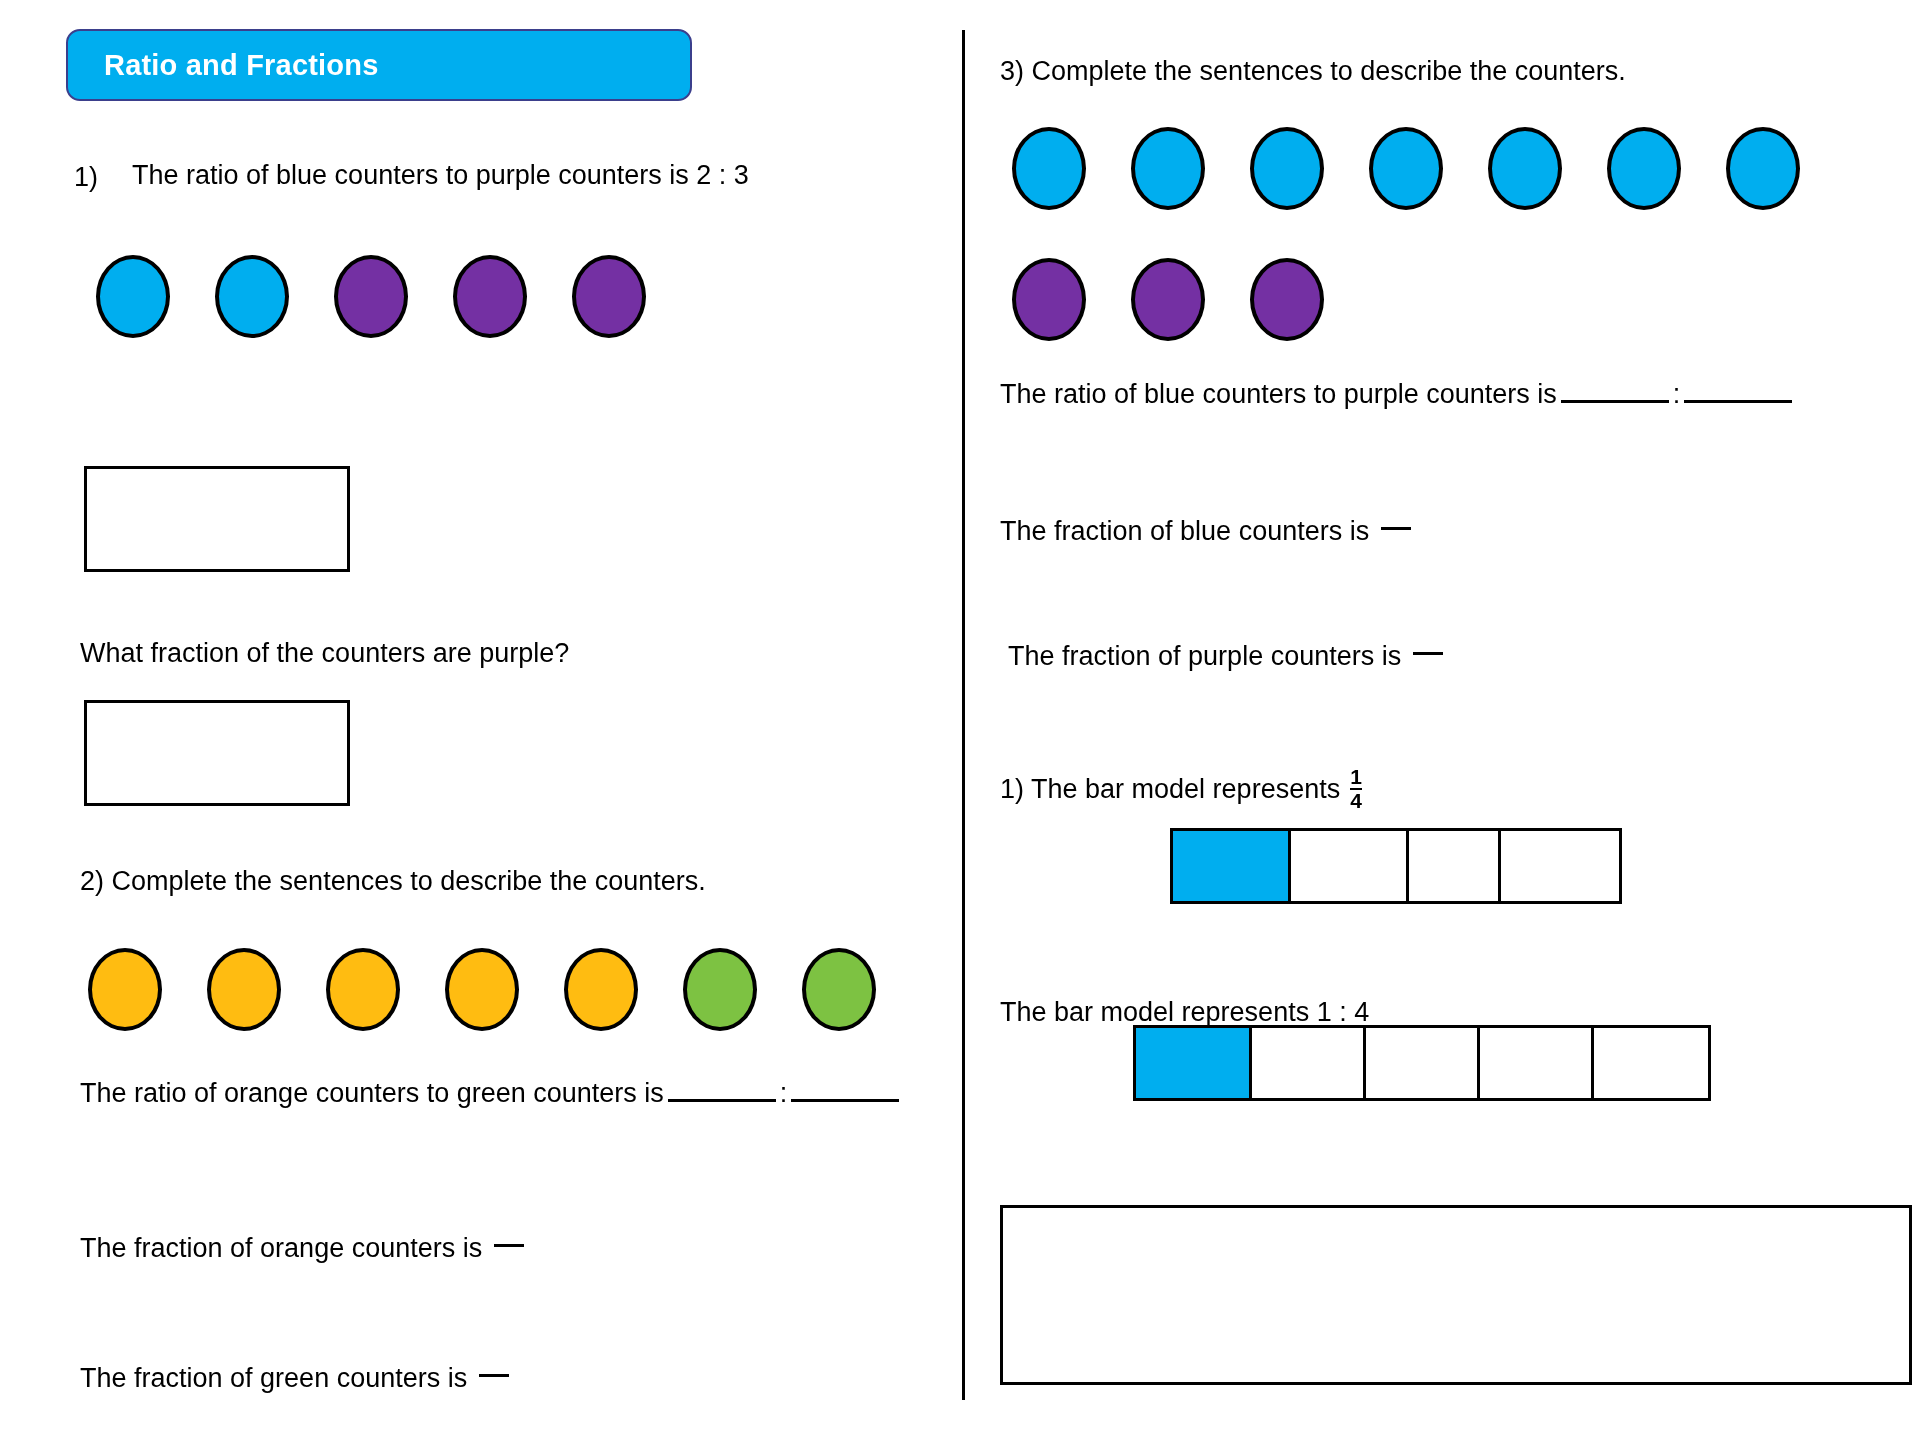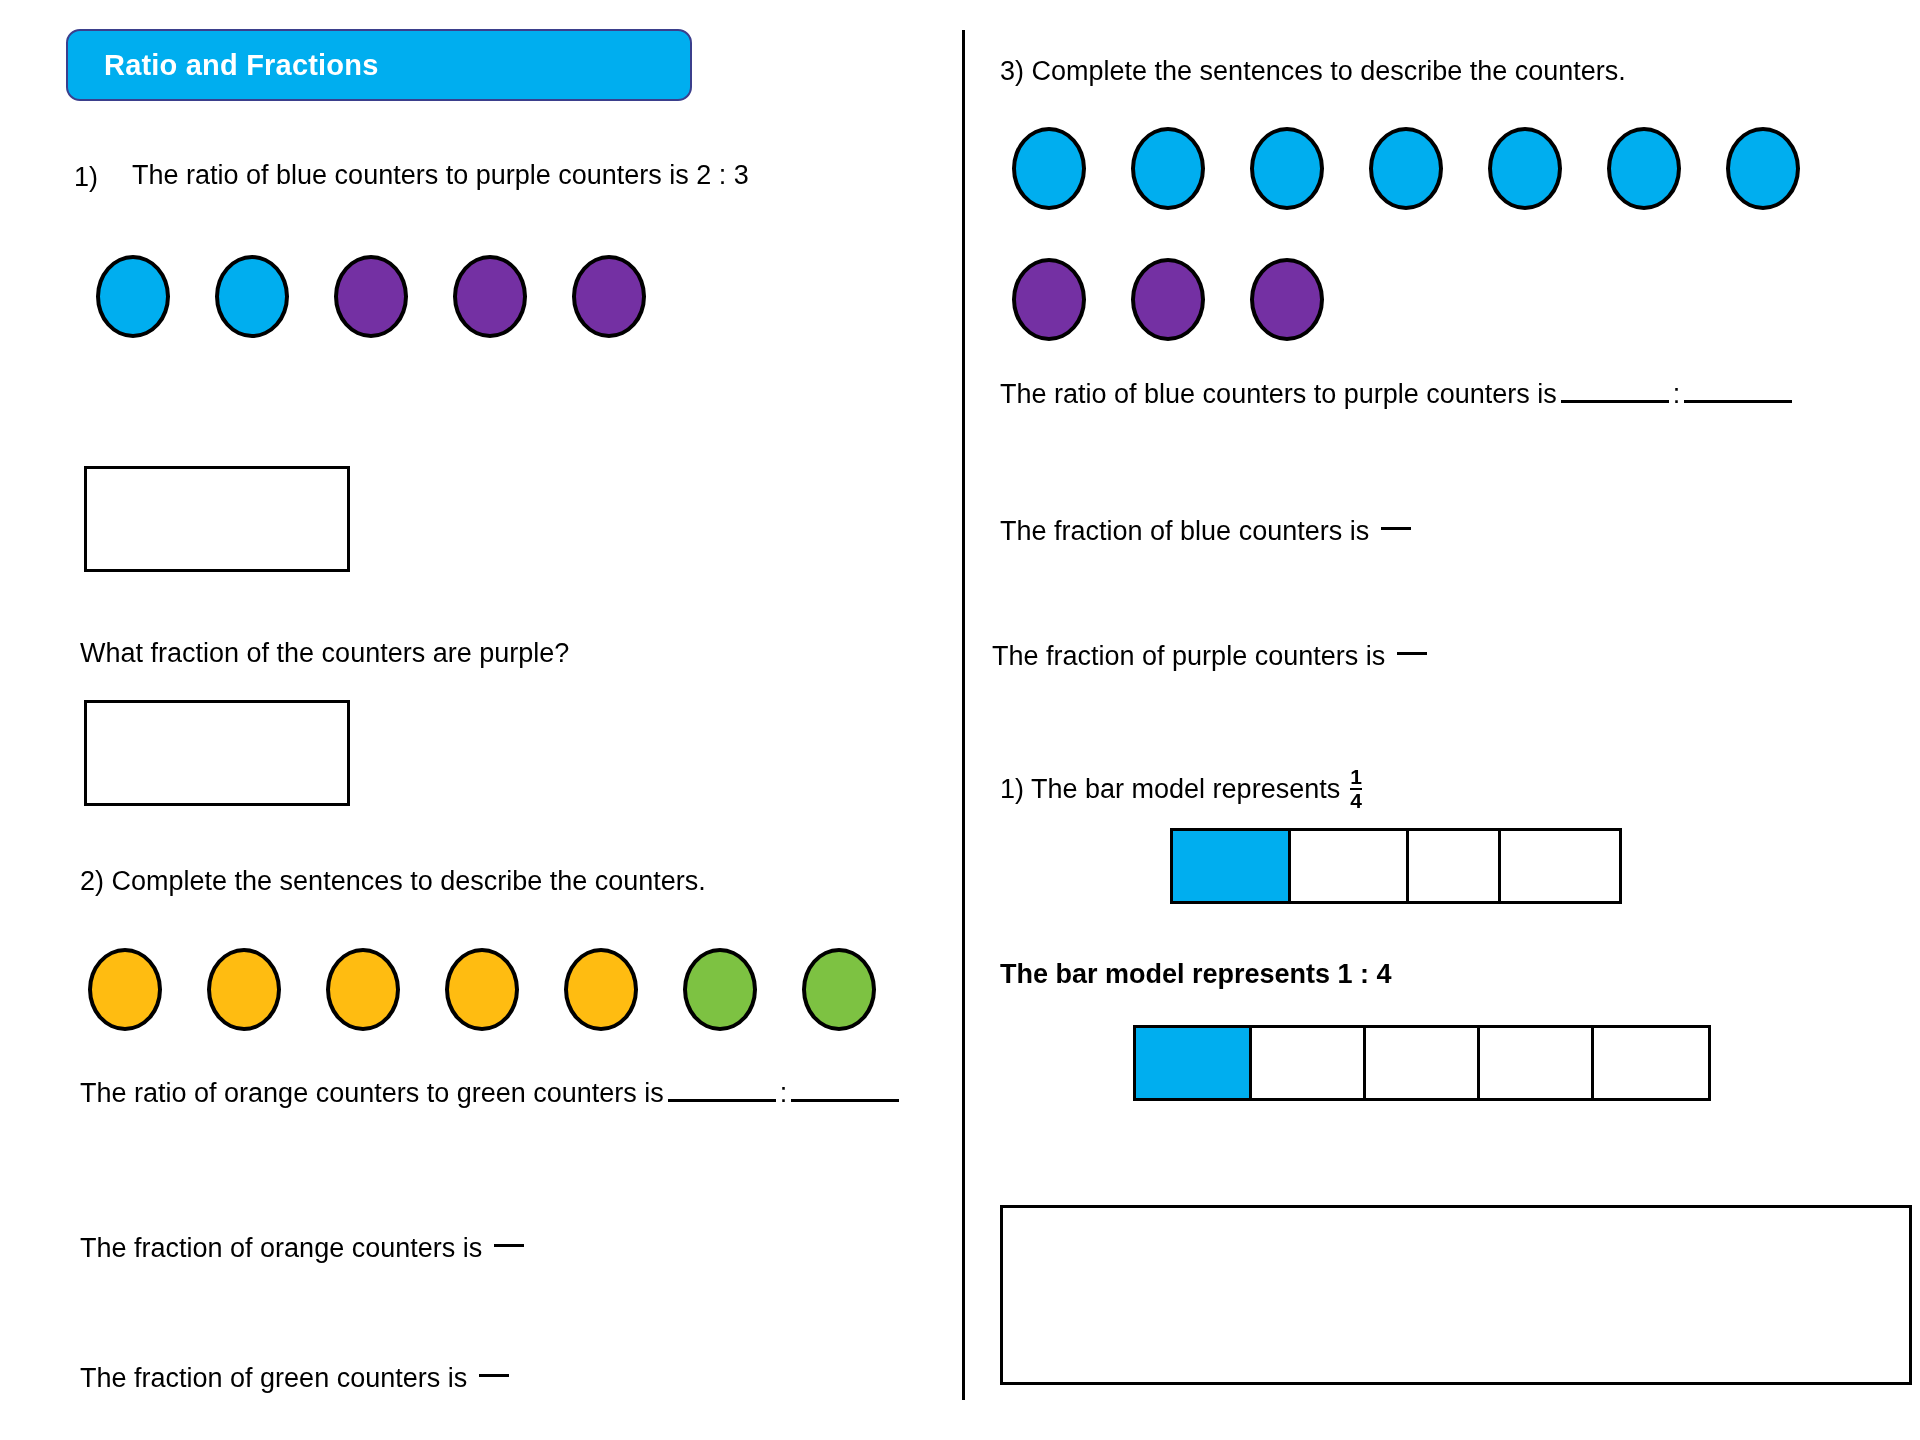--- a/index.html
+++ b/index.html
@@ -237,36 +237,36 @@
     </div>
 
     <div class="q-text" style="left:40px; top:378px;">
       <span>The ratio of blue counters to purple counters is</span><span class="blank"></span><span>:</span><span class="blank"></span>
     </div>
 
     <div class="q-text" style="left:40px; top:518px;">
       <span>The fraction of blue counters is</span><span class="frac-bar"></span>
     </div>
 
-    <div class="q-text" style="left:32px; top:643px;">
+    <div class="q-text" style="left:48px; top:643px;">
       <span>The fraction of purple counters is</span><span class="frac-bar"></span>
     </div>
 
     <div class="q-text" style="left:40px; top:768px;">
       <span>1) The bar model represents</span><span class="frac-stack"><span class="num">1</span><span class="den">4</span></span>
     </div>
 
     <div class="bar-model" style="left:210px; top:828px;">
       <div class="bar-cell filled" style="width:118px;"></div>
       <div class="bar-cell" style="width:118px;"></div>
       <div class="bar-cell" style="width:92px;"></div>
       <div class="bar-cell" style="width:118px;"></div>
     </div>
 
-    <div class="q-text" style="left:40px; top:961px;font-weight:bold;">The bar model represents 1 : 4</div>
+    <div class="q-text" style="left:40px; top:999px;">The bar model represents 1 : 4</div>
 
     <div class="bar-model" style="left:173px; top:1025px;">
       <div class="bar-cell filled" style="width:116px;"></div>
       <div class="bar-cell" style="width:114px;"></div>
       <div class="bar-cell" style="width:114px;"></div>
       <div class="bar-cell" style="width:114px;"></div>
       <div class="bar-cell" style="width:114px;"></div>
     </div>
 
 

